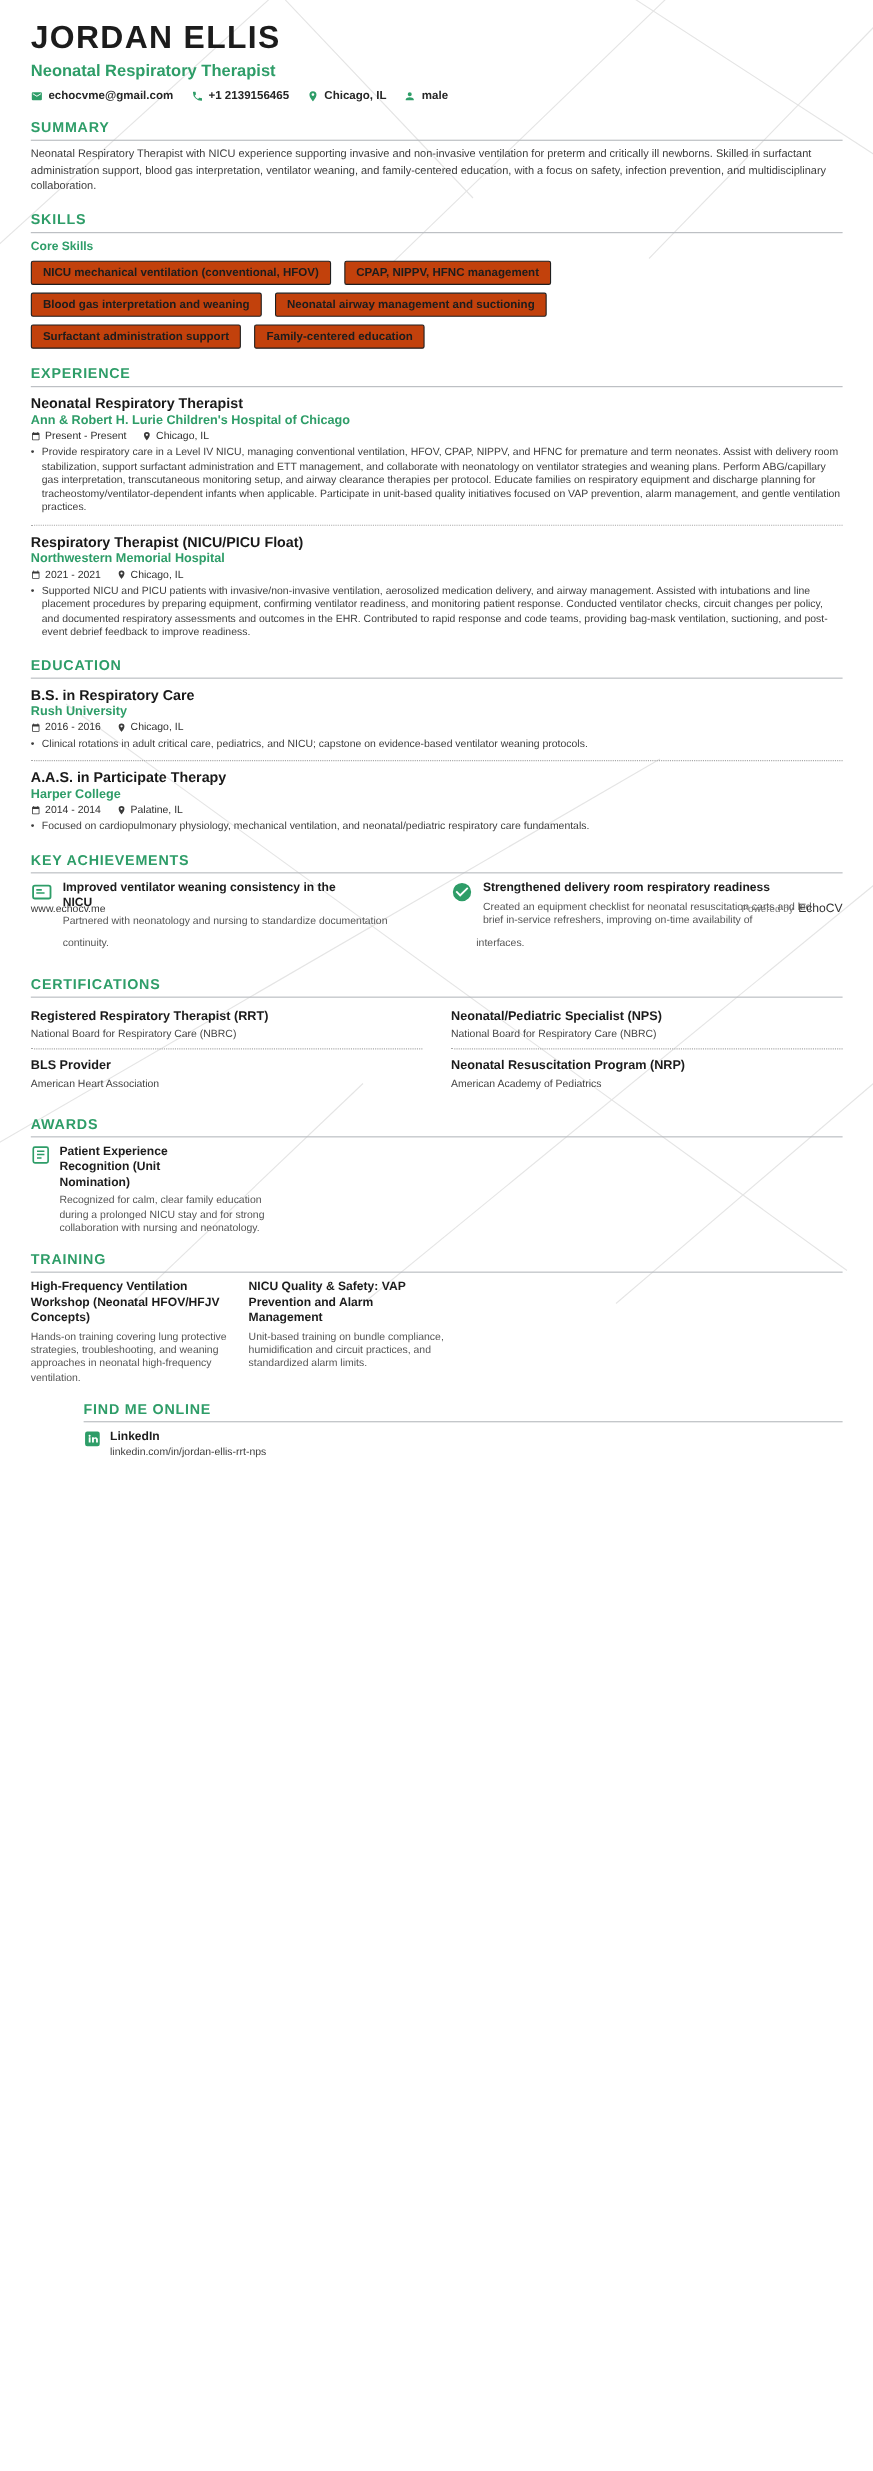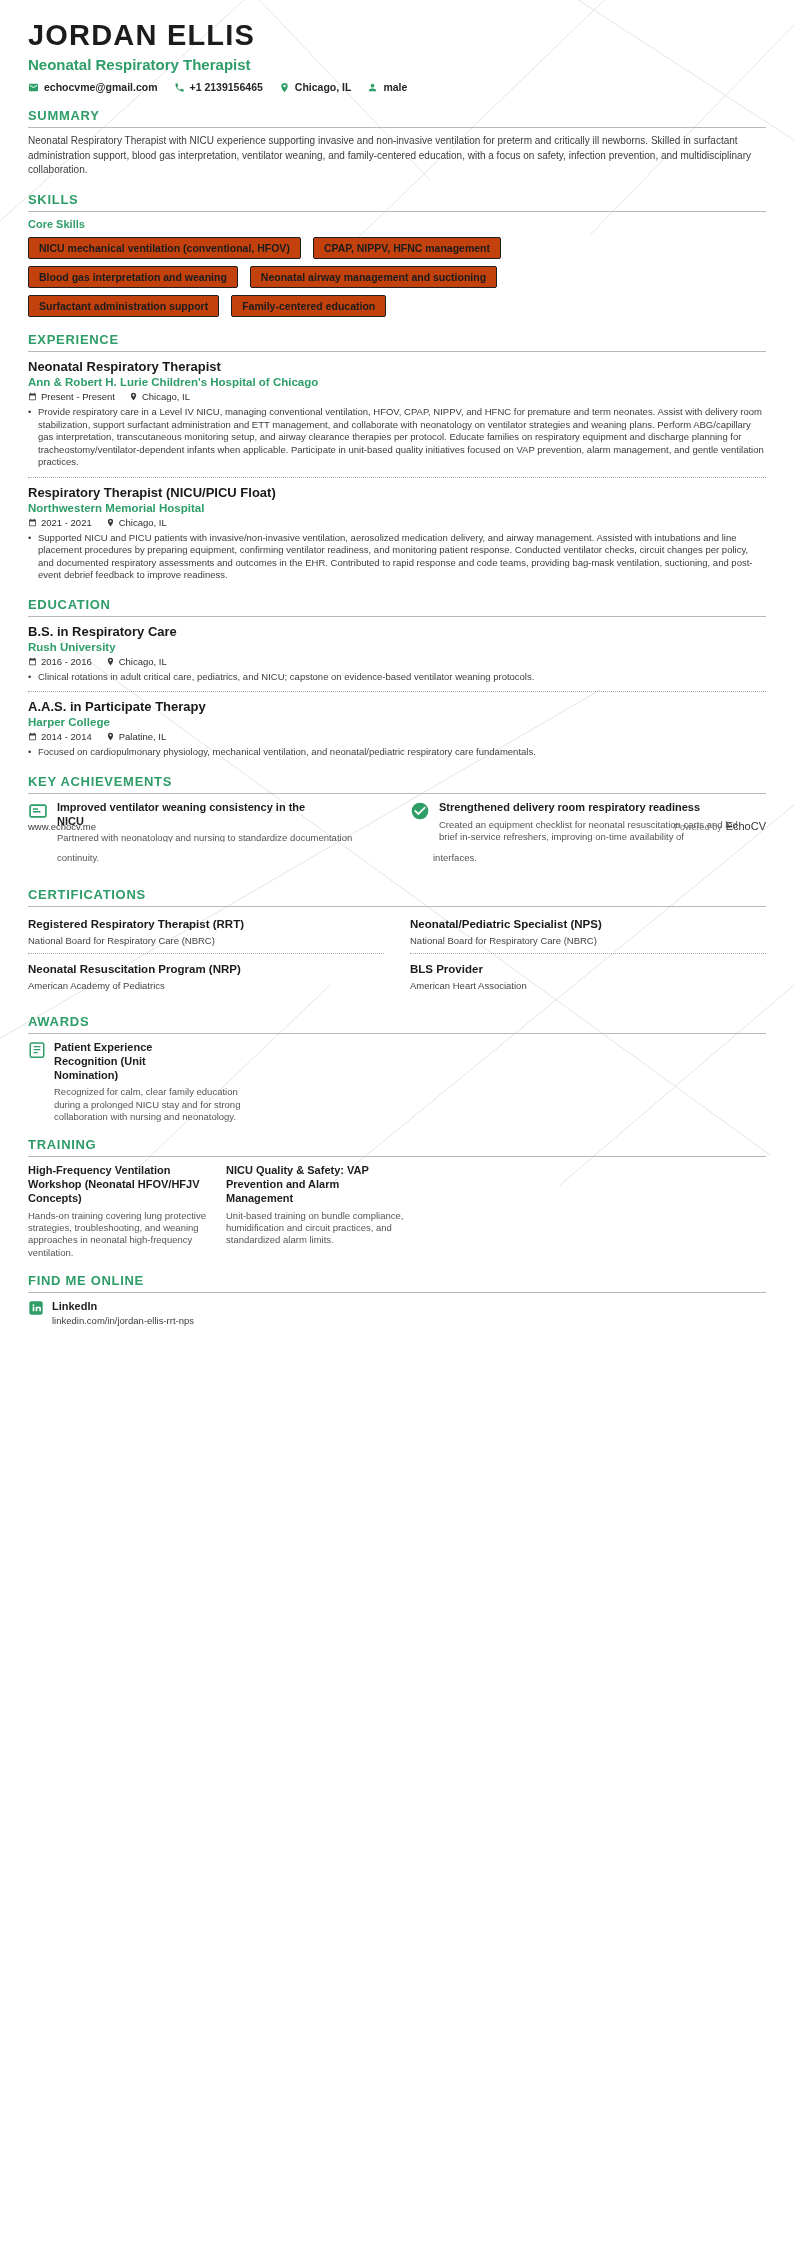--- a/index.html
+++ b/index.html
@@ -313,26 +313,26 @@
       <div class="cert-grid">
         <div class="cert-item rule">
           <div class="cert-name">Registered Respiratory Therapist (RRT)</div>
           <div class="cert-issuer">National Board for Respiratory Care (NBRC)</div>
         </div>
         <div class="cert-item rule">
           <div class="cert-name">Neonatal/Pediatric Specialist (NPS)</div>
           <div class="cert-issuer">National Board for Respiratory Care (NBRC)</div>
         </div>
         <div class="cert-item">
+          <div class="cert-name">BLS Provider</div>
+          <div class="cert-issuer">American Heart Association</div>
+        </div>
+        <div class="cert-item">
           <div class="cert-name">Neonatal Resuscitation Program (NRP)</div>
           <div class="cert-issuer">American Academy of Pediatrics</div>
-        </div>
-        <div class="cert-item">
-          <div class="cert-name">BLS Provider</div>
-          <div class="cert-issuer">American Heart Association</div>
         </div>
       </div>
     </div>
 
     <div class="section" style="margin-top:16px;">
       <div class="sec-head">AWARDS</div>
       <div class="award-item">
         <span class="sicon">
             <svg viewBox="0 0 24 24">
               <rect x="3" y="2.5" width="18" height="19" rx="2" fill="none" stroke="currentColor" stroke-width="2"></rect>
@@ -353,21 +353,21 @@
           <div class="training-title">High-Frequency Ventilation Workshop (Neonatal HFOV/HFJV Concepts)</div>
           <div class="training-desc">Hands-on training covering lung protective strategies, troubleshooting, and weaning approaches in neonatal high-frequency ventilation.</div>
         </div>
         <div class="training-item">
           <div class="training-title">NICU Quality &amp; Safety: VAP Prevention and Alarm Management</div>
           <div class="training-desc">Unit-based training on bundle compliance, humidification and circuit practices, and standardized alarm limits.</div>
         </div>
       </div>
     </div>
 
-    <div class="section" style="margin-top:14px;">
+    <div class="section" style="margin-top:14px;margin-left:48px;">
       <div class="sec-head">FIND ME ONLINE</div>
       <div class="profile-item">
         <span class="picon">
             <svg viewBox="0 0 24 24">
               <rect x="2" y="2" width="20" height="20" rx="3" fill="currentColor"></rect>
               <path fill="#ffffff" d="M7 10h2.5v7H7zM8.2 6.5a1.45 1.45 0 1 1 0 2.9 1.45 1.45 0 0 1 0-2.9zM11.5 10H14v1c.4-.7 1.3-1.2 2.4-1.2 2 0 3.1 1.2 3.1 3.4V17h-2.5v-3.3c0-1.1-.5-1.7-1.4-1.7-.9 0-1.6.6-1.6 1.7V17h-2.5z"></path>
             </svg>
           </span>
         <div>
           <div class="profile-label">LinkedIn</div>

